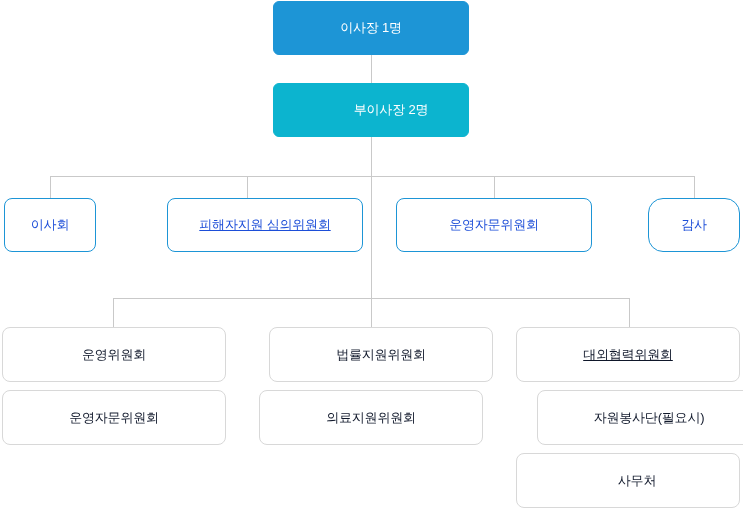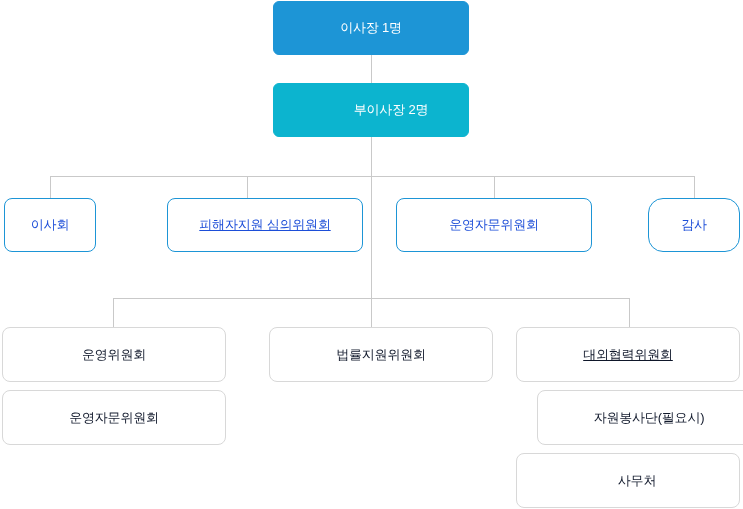--- a/index.html
+++ b/index.html
@@ -76,15 +76,16 @@
     <div class="node lvl1" style="left: 273px; top: 1px; width: 196px; height: 54px;">이사장 1명</div>
     <div class="node lvl2" style="left: 273px; top: 83px; width: 196px; height: 54px; padding-left: 40px;">부이사장 2명</div>
     <div class="node lvl3" style="left: 4px; top: 198px; width: 92px; height: 54px;">이사회</div>
     <div class="node lvl3" style="left: 167px; top: 198px; width: 196px; height: 54px; text-decoration: underline;">피해자지원 심의위원회</div>
     <div class="node lvl3" style="left: 396px; top: 198px; width: 196px; height: 54px;">운영자문위원회</div>
     <div class="node lvl3" style="left: 648px; top: 198px; width: 92px; height: 54px; border-radius: 15px;">감사</div>
     <div class="node lvl4" style="left: 2px; top: 327px; width: 224px; height: 55px;">운영위원회</div>
     <div class="node lvl4" style="left: 269px; top: 327px; width: 224px; height: 55px;">법률지원위원회</div>
     <div class="node lvl4" style="left: 516px; top: 327px; width: 224px; height: 55px; text-decoration: underline;">대외협력위원회</div>
     <div class="node lvl4" style="left: 2px; top: 390px; width: 224px; height: 55px;">운영자문위원회</div>
+    <div class="node lvl4" style="left: 259px; top: 390px; width: 224px; height: 55px;">의료지원위원회</div>
     <div class="node lvl4" style="left: 516px; top: 390px; width: 224px; height: 55px; margin-left: 21px;">자원봉사단(필요시)</div>
     <div class="node lvl4" style="left: 516px; top: 453px; width: 224px; height: 55px; padding-left: 18px;">사무처</div>
   </div>
 
 </body></html>

